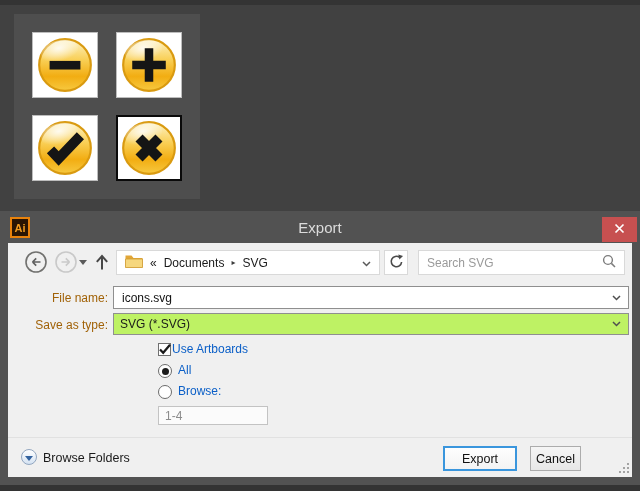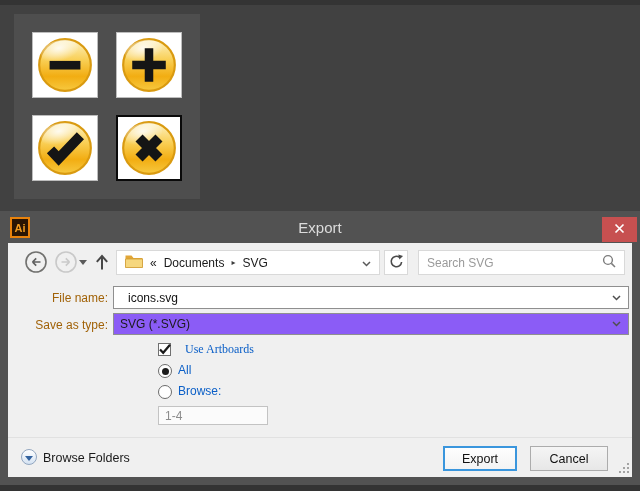--- a/index.html
+++ b/index.html
@@ -47,57 +47,57 @@
   #search input { flex:1; border:none; outline:none; font:12px "Liberation Sans",sans-serif;
                   color:#a16207; background:transparent; min-width:0; }
   #search input::placeholder { color:#9a9a9a; }
 
   .fieldlabel { width:100px; text-align:right; color:#a16207; }
   #lbl-filename { left:0; top:48px; }
   #lbl-savetype { left:0; top:75px; }
   .combo { border:1px solid #8f8f8f; display:flex; align-items:center; }
   #combo-filename { left:105px; top:43px; width:516px; height:23px; background:#ffffff; }
   #combo-filename input { flex:1; border:none; outline:none; background:transparent;
-        font:12px "Liberation Sans",sans-serif; padding-left:14px; color:#111; min-width:0; }
-  #combo-savetype { left:105px; top:70px; width:516px; height:22px; background:#8b5cf6; }
+        font:12px "Liberation Sans",sans-serif; padding-left:8px; color:#111; min-width:0; }
+  #combo-savetype { left:105px; top:70px; width:516px; height:22px; background:#bef264; }
   #combo-savetype .val { flex:1; padding-left:6px; }
   .combo .chev { padding:0 7px; display:flex; align-items:center; }
 
   .bluelbl { color:#0b5fc7; }
   #cb-artboards { left:150px; top:100px; width:13px; height:13px; background:#fff;
                   border:1px solid #707070; position:absolute; }
   #cb-artboards svg { display:none; margin:-1px 0 0 -1px; }
   #cb-artboards.checked svg { display:block; }
   .radio { width:14px; height:14px; border:1px solid #6b6b6b; border-radius:50%;
            background:#fff; position:absolute; display:flex; align-items:center; justify-content:center; }
   .radio .dot { width:7px; height:7px; border-radius:50%; background:#1c1c1c; display:none; }
   .radio.checked .dot { display:block; }
   #radio-all { left:150px; top:121px; }
   #radio-range { left:150px; top:142px; }
-  #lbl-artboards { left:177px; top:99px;font-family:Liberation Serif, serif; }
+  #lbl-artboards { left:164px; top:99px; }
   #lbl-all { left:170px; top:120px; }
   #lbl-range { left:170px; top:141px; }
   #range-input { left:150px; top:163px; width:110px; height:19px; background:#fbfbfb;
                  border:1px solid #c3c3c3; color:#8c8c8c; font:12px "Liberation Sans",sans-serif;
                  padding-left:6px; outline:none; position:absolute; }
 
   #divider { left:0; top:194px; width:624px; height:1px; background:#e1e1e1; }
 
   #browse-btn { left:13px; top:206px; width:16px; height:16px; border-radius:50%;
                 border:1px solid #93a7c0; background:linear-gradient(#ffffff,#d4e2f2);
                 display:flex; align-items:center; justify-content:center; }
   #browse-btn .tri { width:0; height:0; border-left:4px solid transparent;
                      border-right:4px solid transparent; border-top:5px solid #34639f; margin-top:2px; }
   #lbl-browse { left:35px; top:208px; font-size:12.5px; }
 
   .pushbtn { height:25px; display:flex; align-items:center; justify-content:center;
              font-size:12.5px; color:#111; cursor:default; }
   #btn-export { left:435px; top:203px; width:74px; background:linear-gradient(#fefefe,#f3f3f3);
                 border:2px solid #3a96dd; }
-  #btn-cancel { left:522px; top:203px; width:78px; background:linear-gradient(#f5f5f5,#e7e7e7);
+  #btn-cancel { left:522px; top:203px; width:51px; background:linear-gradient(#f5f5f5,#e7e7e7);
                 border:1px solid #acacac; }
   #grip { left:609px; top:218px; }
 </style>
 </head>
 <body>
 
 <div id="stage">
   <div id="topstrip" class="abs"></div>
 
   <div id="panel" class="abs">

